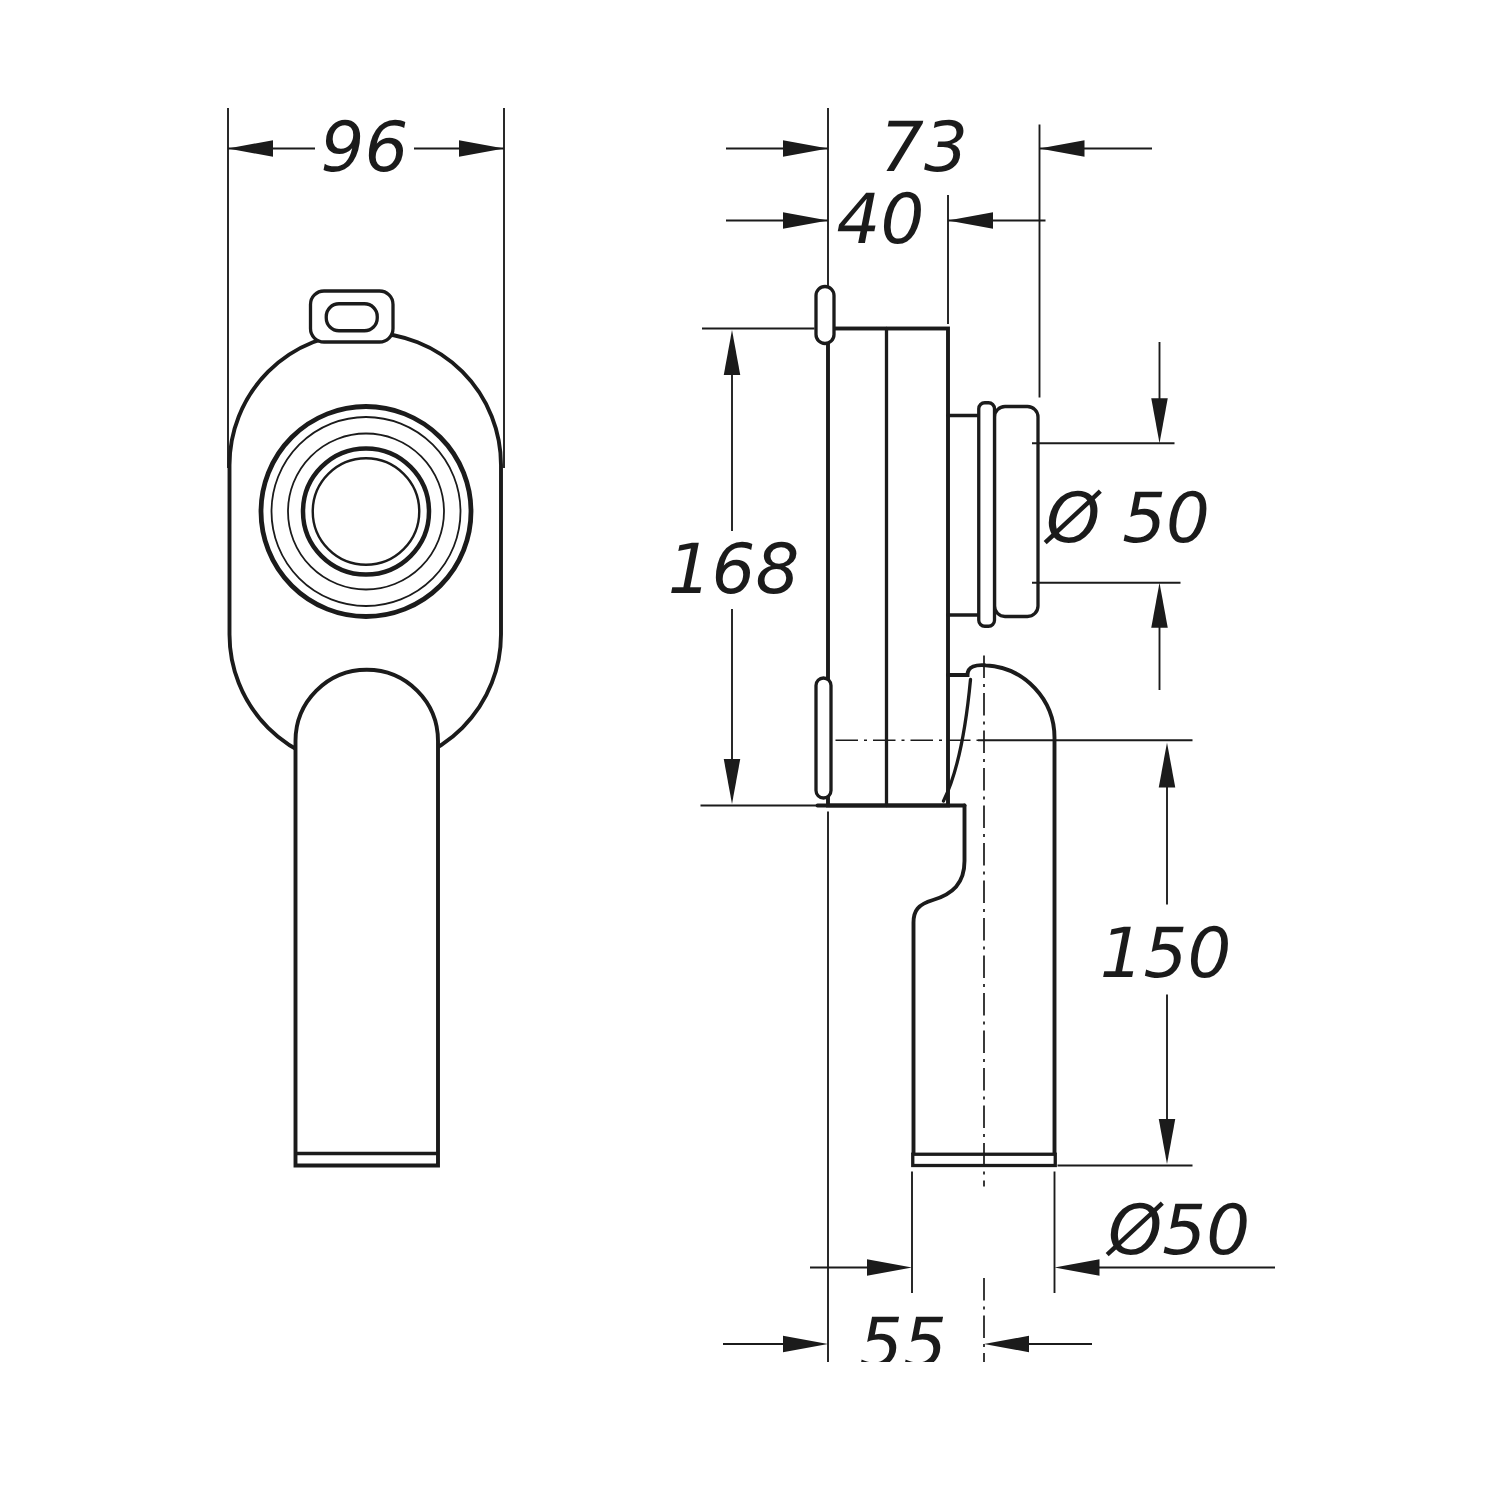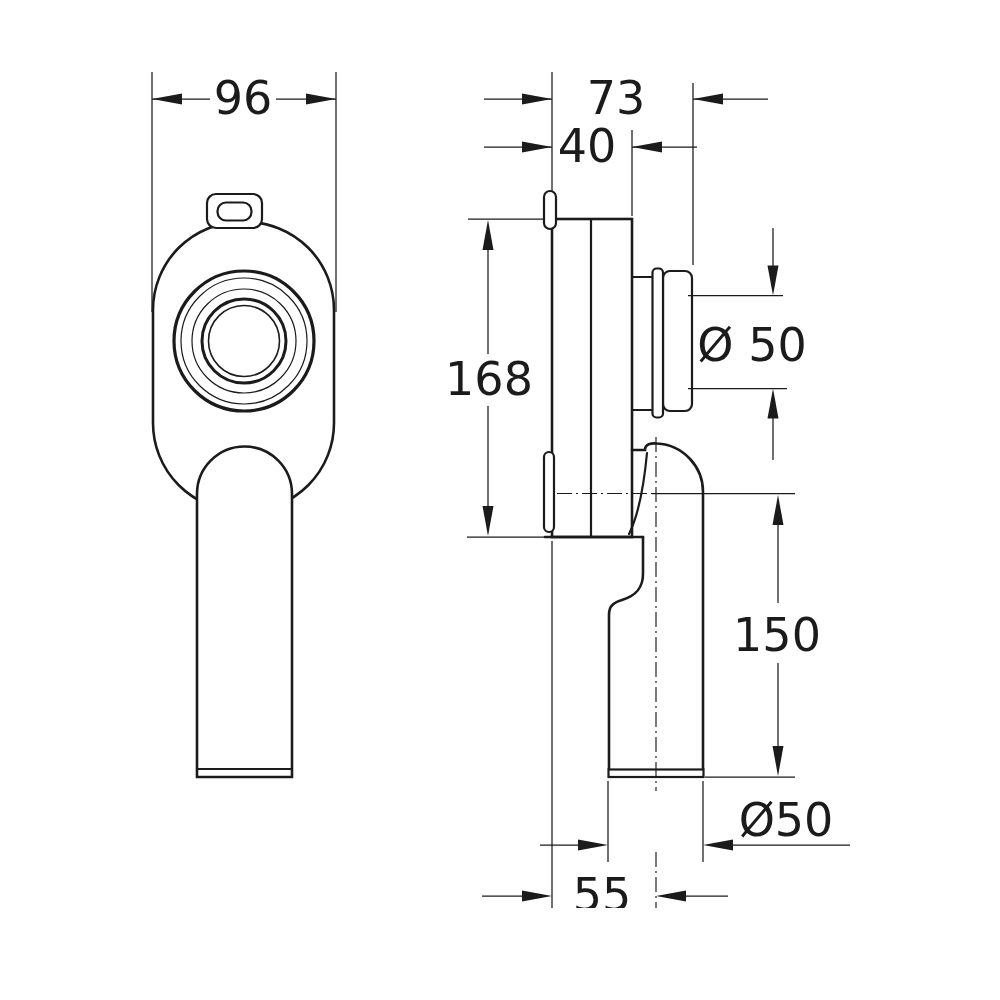--- a/index.html
+++ b/index.html
@@ -6,20 +6,21 @@
     margin: 0;
     padding: 0;
     background: #ffffff;
   }
   .stage {
     position: relative;
     width: 1000px;
     height: 908px;
     background: #ffffff;
     overflow: hidden;
+    font-style: italic;
   }
   svg { display: block; }
   .dim-text {
     font-family: "DejaVu Sans", "Liberation Sans", sans-serif;
     font-size: 46px;
     fill: #1b1b1b;
     text-anchor: middle;
   }
   .outline  { stroke: #1b1b1b; stroke-width: 2.6; fill: none; stroke-linecap: round; }
   .outline-f{ stroke: #1b1b1b; stroke-width: 2.6; fill: #ffffff; }

